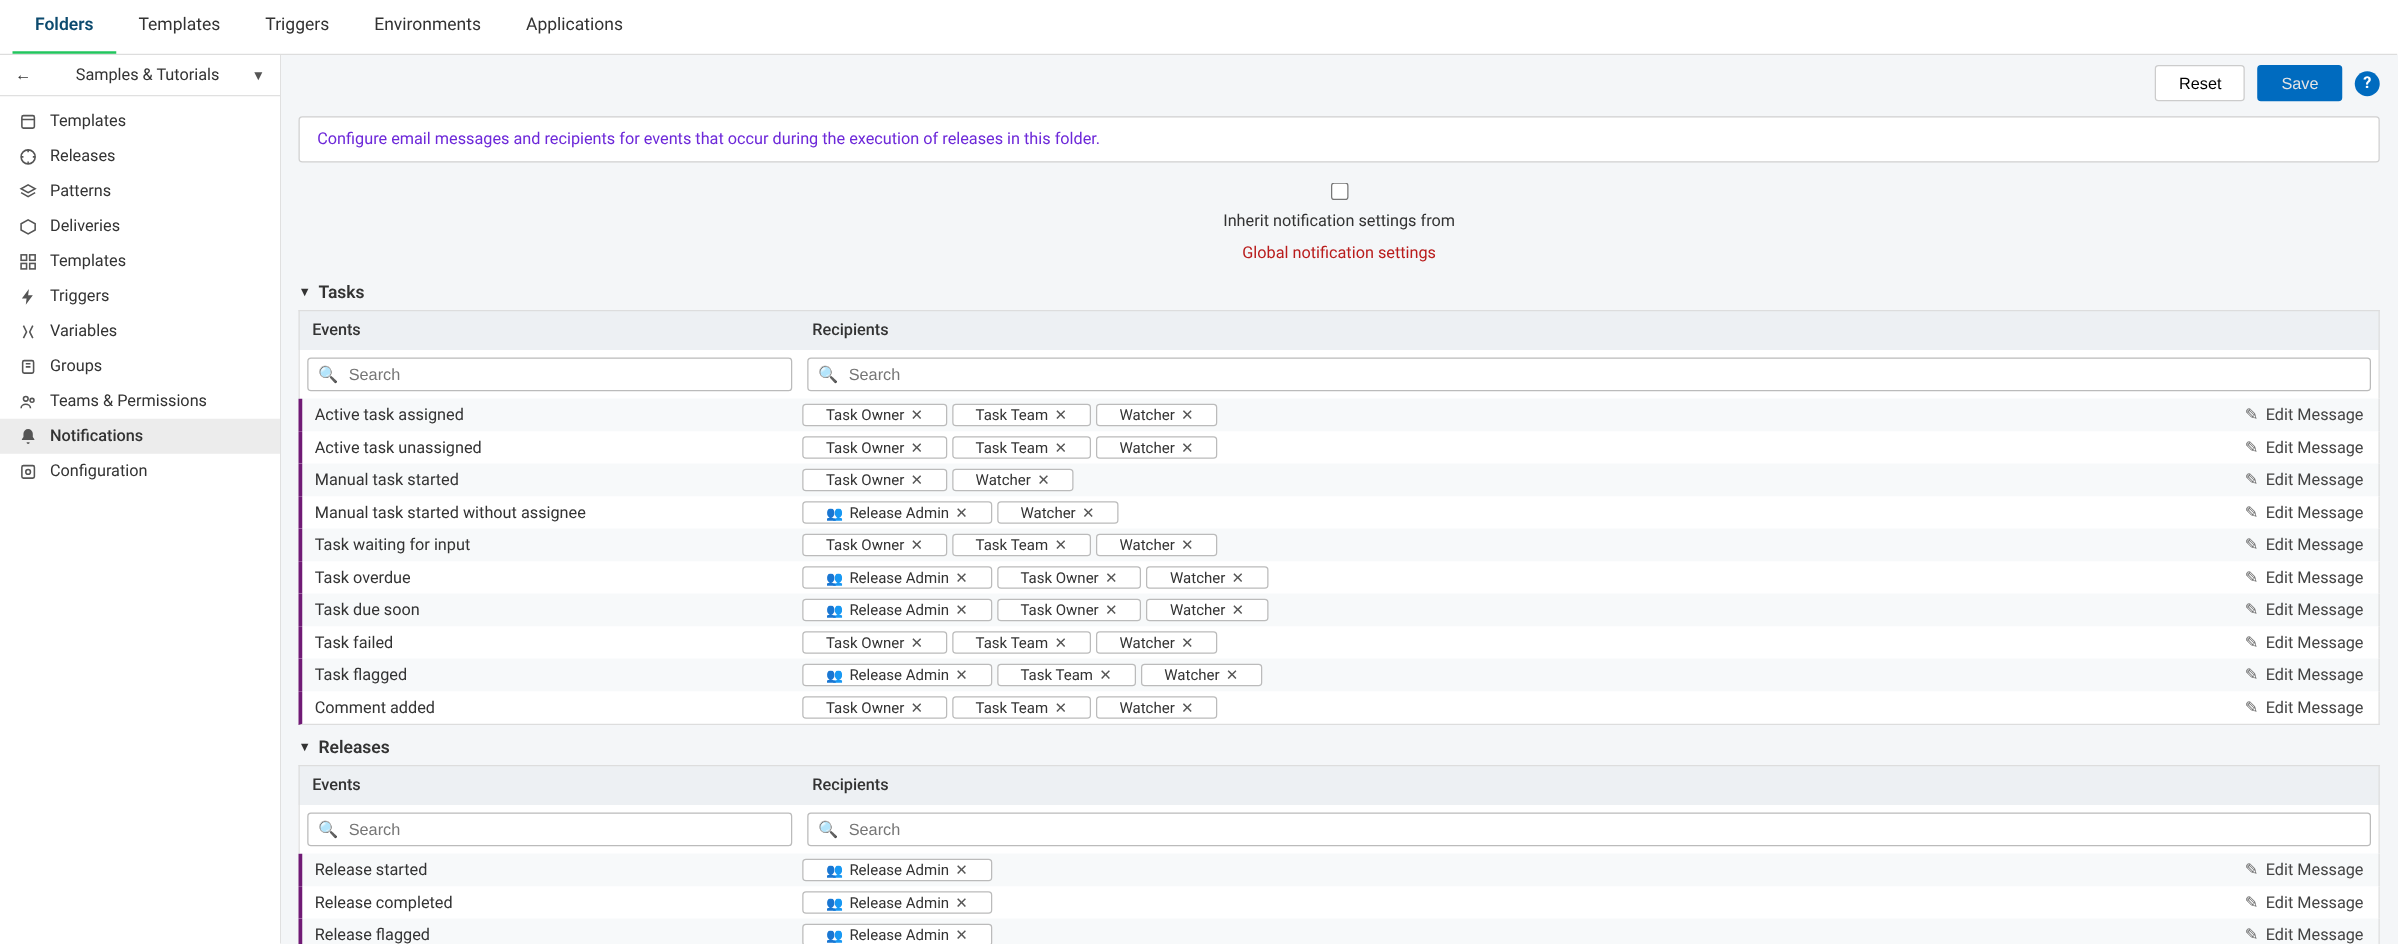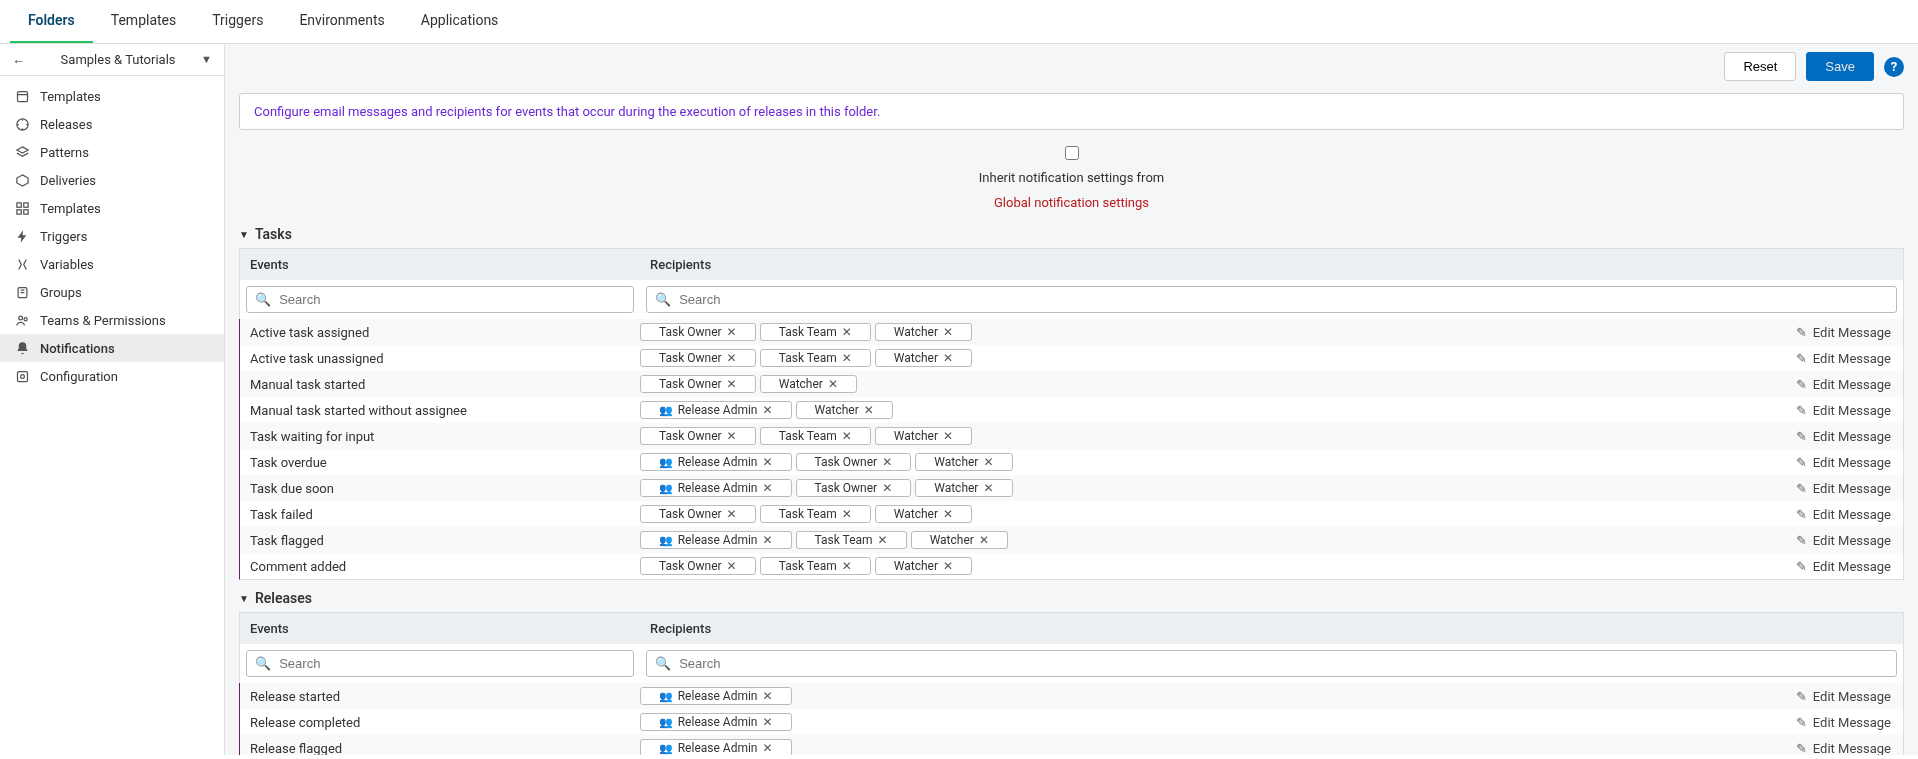--- a/index.html
+++ b/index.html
@@ -44,21 +44,21 @@
 .col-events { width: 400px; padding: 8px 10px; font-size: 13px; font-weight: 500; }
 .col-recips { flex: 1; padding: 8px 10px; font-size: 13px; font-weight: 500; }
 
 .search-row { display: flex; border-left: 1px solid #ddd; border-right: 1px solid #ddd; background: #fff; padding: 6px; gap: 12px; }
 .search-box { display: flex; align-items: center; border: 1px solid #bbb; border-radius: 3px; padding: 3px 8px; font-size: 13px; }
 .search-box.ev { width: 388px; }
 .search-box.rc { flex: 1; }
 .search-box input { border: none; outline: none; flex: 1; font-size: 13px; padding: 2px 4px; }
 .mag { font-size: 13px; color:#555; margin-right: 4px; }
 
-.row { display: flex; align-items: center; border-left: 1px solid #701a75; border-right: 1px solid #ddd; padding: 2px 6px; min-height: 24px; justify-content: flex-end; }
+.row { display: flex; align-items: center; border-left: 3px solid #701a75; border-right: 1px solid #ddd; padding: 2px 6px; min-height: 24px; justify-content: flex-end; }
 .row:nth-child(odd) { background: #f7f9fa; }
 .row:nth-child(even) { background: #fff; }
 .row:last-child { border-bottom: 1px solid #ddd; }
 .ev-cell { width: 394px; padding: 2px 4px; font-size: 13px; }
 .rc-cell { flex: 1; display: flex; flex-wrap: wrap; gap: 4px; padding: 2px 0; }
 .tag { display: inline-flex; align-items: center; border: 1px solid #bbb; border-radius: 3px; padding: 1px 18px; font-size: 12px; background: #fff; gap: 5px; color:#333; }
 .tag .person-icon { font-size: 11px; }
 .tag .x { cursor: pointer; color: #555; font-size: 12px; }
 .edit-cell { display: flex; align-items: center; gap: 6px; font-size: 13px; color: #444; cursor: pointer; padding-right: 6px; }
 .pencil { color:#666; }

